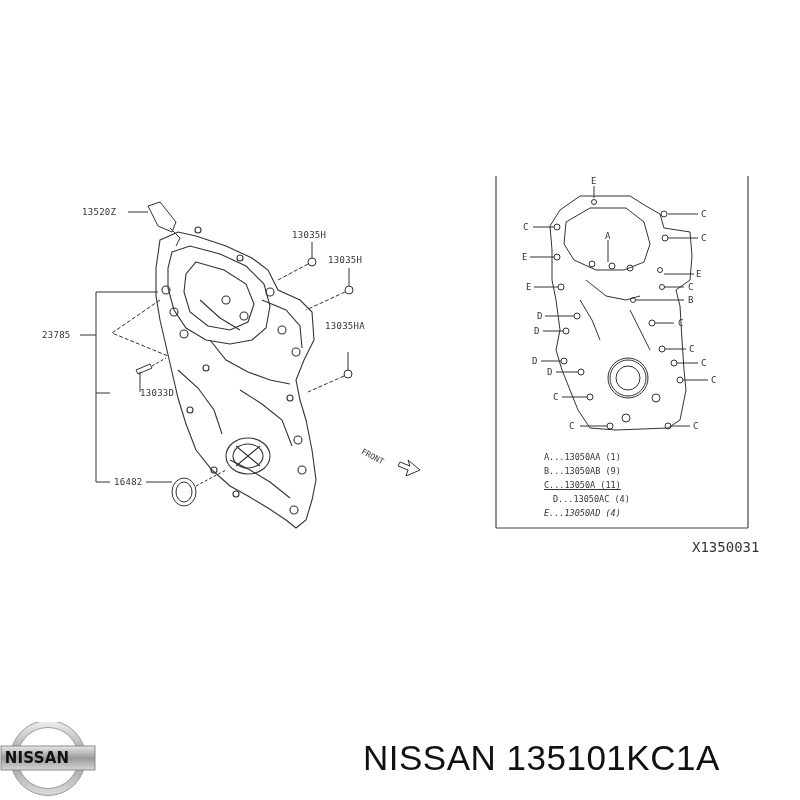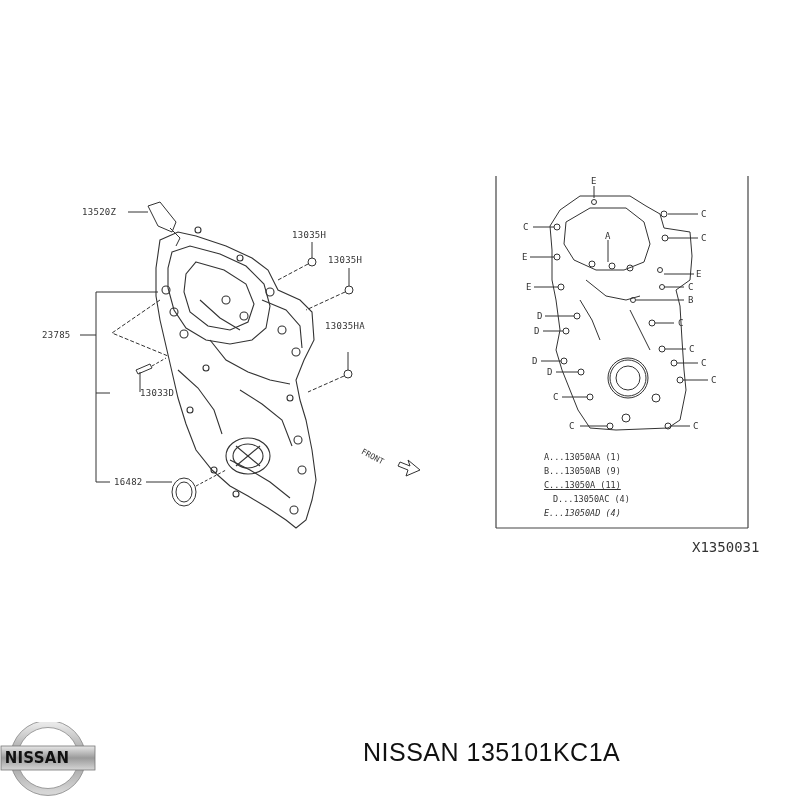--- a/index.html
+++ b/index.html
@@ -1,20 +1,20 @@
 <!DOCTYPE html>
 <html><head>
 <meta charset="utf-8">
 <style>
   html, body { margin:0; padding:0; background:#ffffff; }
   body { width:800px; height:800px; position:relative; overflow:hidden; font-family:"DejaVu Sans", sans-serif; color:#222; }
   .lbl { position:absolute; font-family:"DejaVu Sans Mono", monospace; font-size:9px; color:#333; letter-spacing:0.3px; white-space:nowrap; }
   .leg { position:absolute; font-family:"DejaVu Sans Mono", monospace; font-size:8.5px; color:#333; white-space:nowrap;margin-left:7px; }
   #diagram-svg { position:absolute; left:0; top:0; }
-  #caption { position:absolute; left:363px; top:738px; font-family:"Liberation Sans", sans-serif; font-size:25px; color:#111; letter-spacing:0.5px; white-space:nowrap; }
+  #caption { position:absolute; left:363px; top:738px; font-family:"Liberation Sans", sans-serif; font-size:35px; color:#111; letter-spacing:0.5px; white-space:nowrap; }
   #logo { position:absolute; left:0; top:722px; width:96px; height:80px; }
   #logo-text { position:absolute; left:0; top:27px; width:74px; text-align:center; font-family:"DejaVu Sans", sans-serif; font-weight:bold; font-size:15px; letter-spacing:0.2px; color:#111; }
   #diagram-code { position:absolute; left:692px; top:539px; font-family:"DejaVu Sans Mono", monospace; font-size:14px; color:#333; }
   #front-label { position:absolute; left:364px; top:447px; font-family:"DejaVu Sans Mono", monospace; font-size:8px; color:#333; transform:rotate(28deg); transform-origin:left top; }
 </style>
 </head>
 <body>
 
 <svg id="diagram-svg" width="800" height="800" viewBox="0 0 800 800" fill="none" stroke="#333" stroke-width="1">
 

